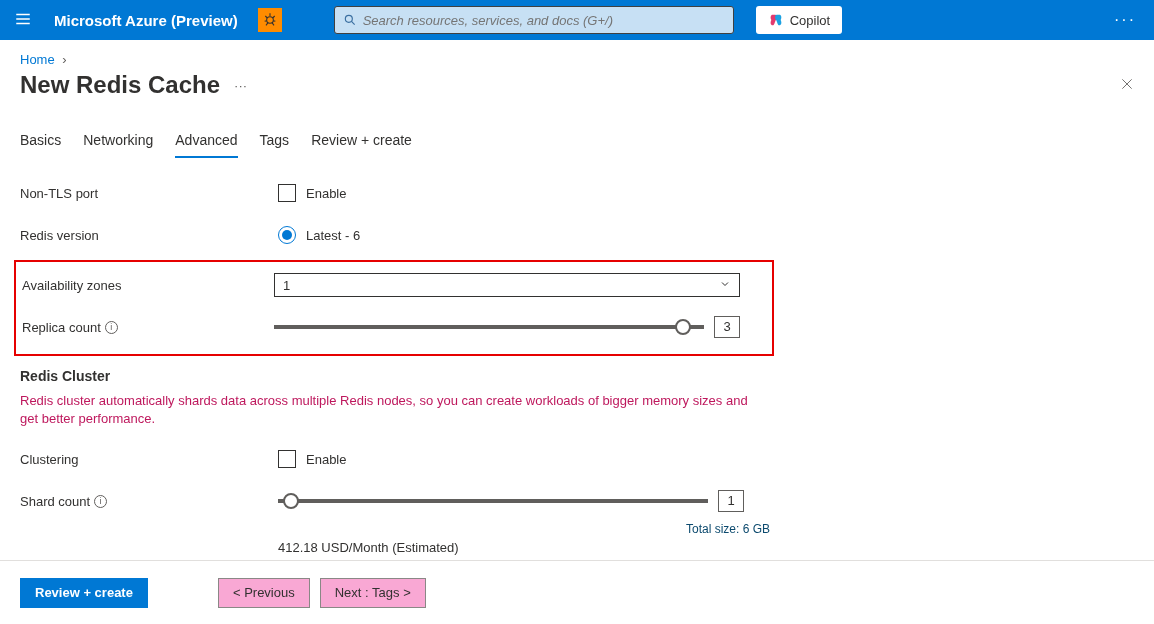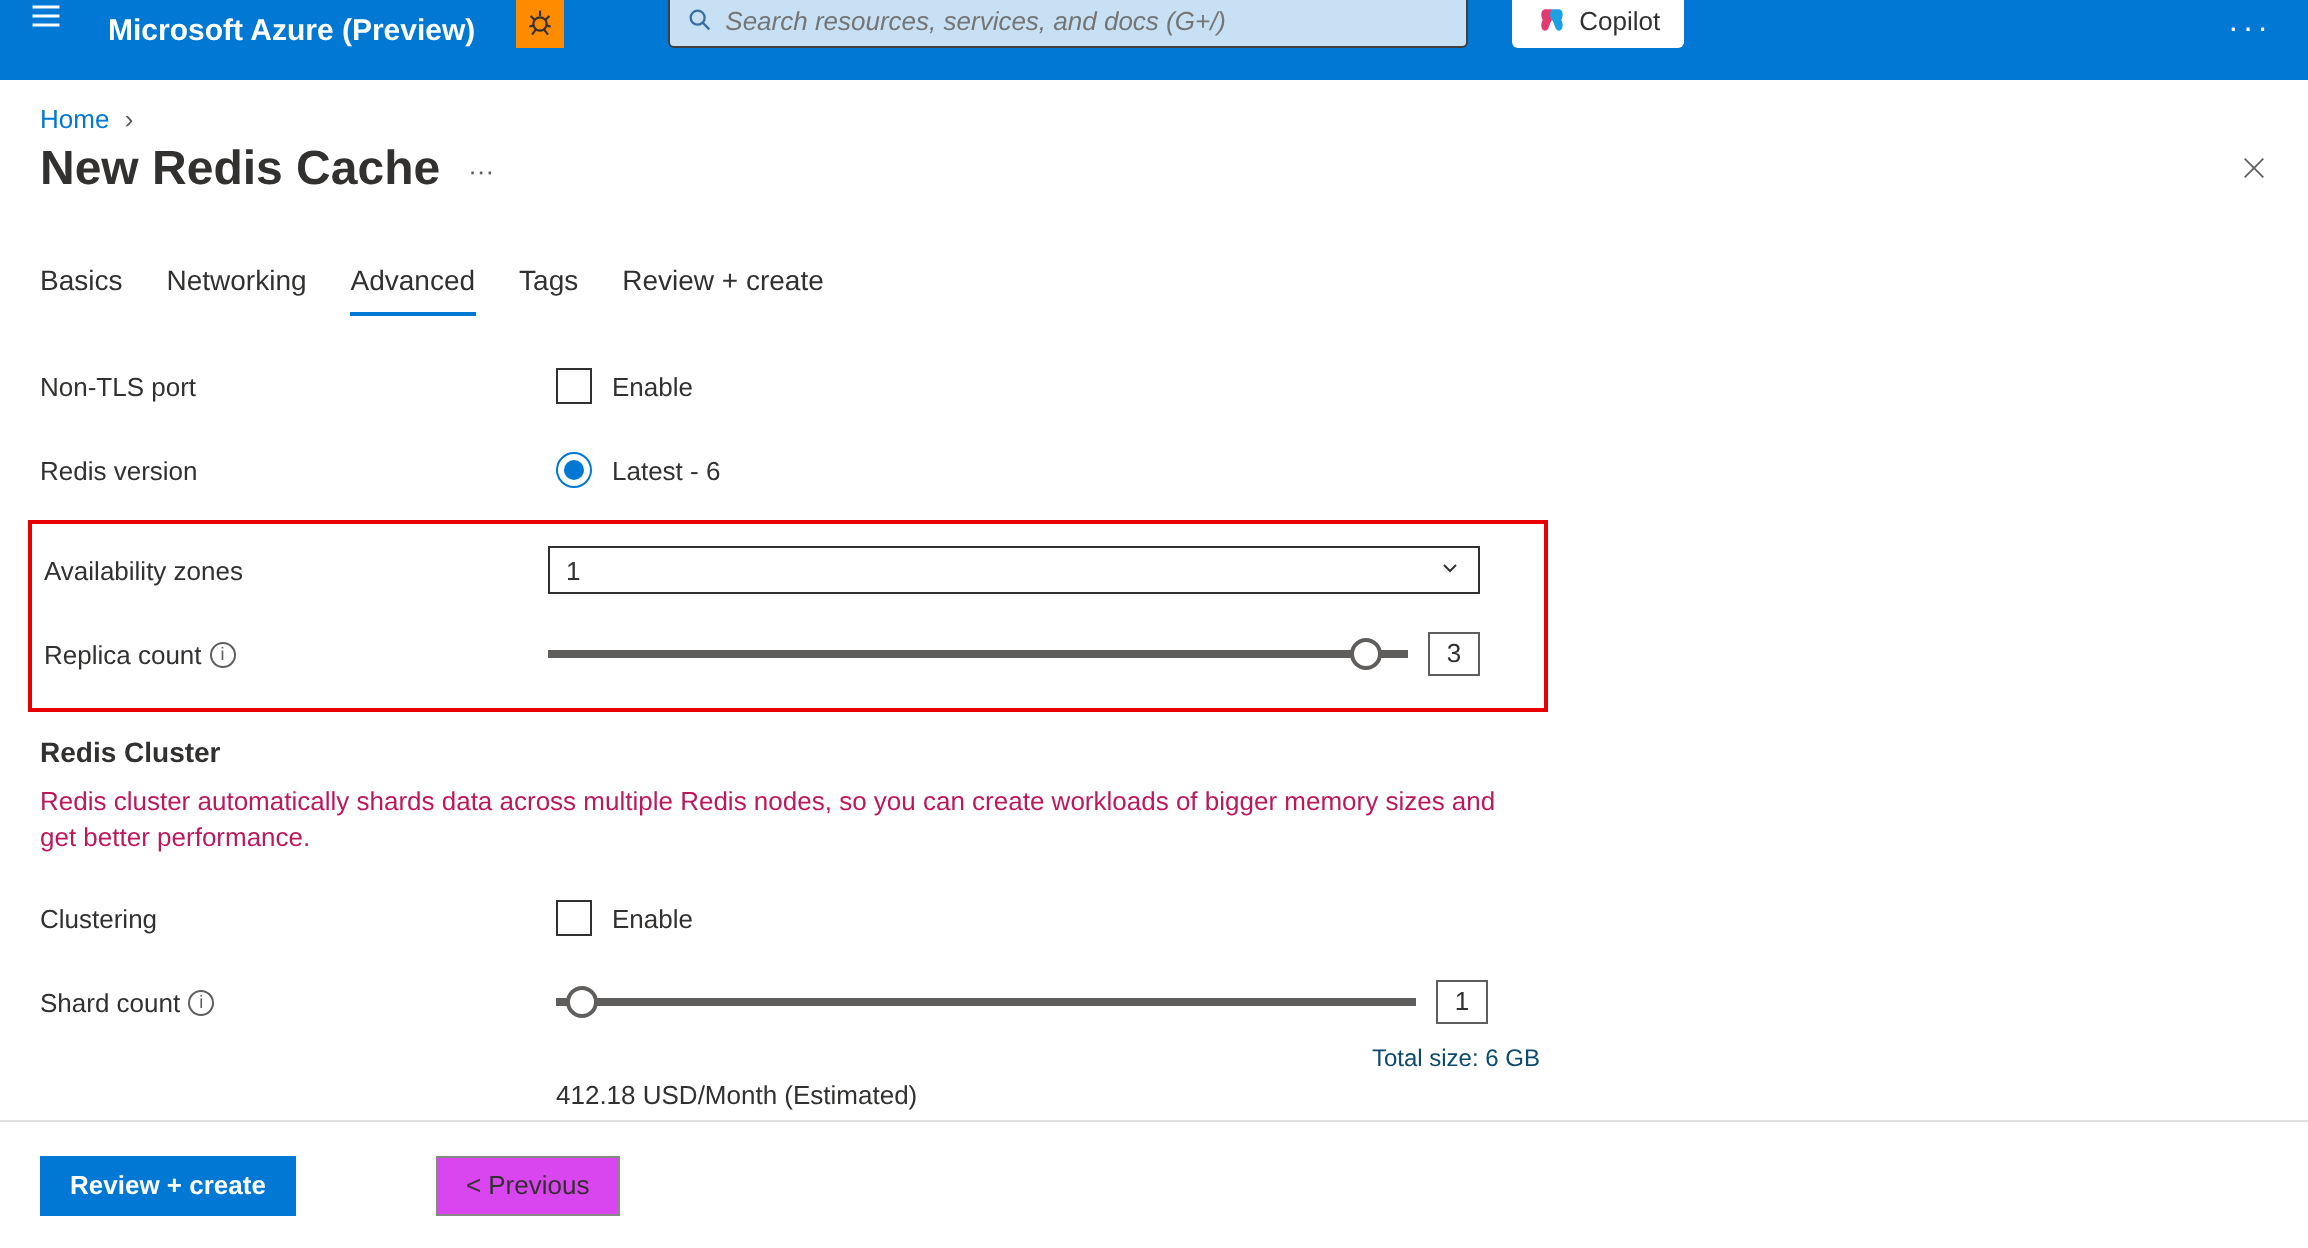--- a/index.html
+++ b/index.html
@@ -1,19 +1,19 @@
 <!DOCTYPE html>
 <html><head>
 <meta charset="utf-8">
 <style>
   * { box-sizing: border-box; margin: 0; padding: 0; font-family: "Segoe UI", Arial, sans-serif; }
   body { background: #fff; color: #323130; font-size: 13px; width: 1154px; height: 624px; overflow: hidden; position: relative; }
 
   
-  .top-bar { background: #0078d4; height: 40px; display: flex; align-items: flex-end; padding: 16px 10px; gap: 12px; }
+  .top-bar { background: #0078d4; height: 40px; display: flex; align-items: center; padding: 0 10px; gap: 12px; }
   .hamburger { color: #fff; cursor: pointer; padding: 4px; }
   .hamburger svg { width: 18px; height: 18px; }
   .brand { color: #fff; font-weight: 600; font-size: 15px; margin-left: 6px; white-space: nowrap; }
   .bug-badge { width: 24px; height: 24px; background: #ff8c00; display: flex; align-items: center; justify-content: center; margin-left: 8px; }
   .bug-badge svg { width: 16px; height: 16px; }
   .search-box { flex: 0 0 400px; margin-left: 40px; height: 28px; background: #c7e0f4; border-radius: 3px; border:1px solid #404040; display: flex; align-items: center; padding: 0 8px; color: #3b6fa0; }
   .search-box svg { width: 14px; height: 14px; margin-right: 6px; flex-shrink:0; }
   .search-box input { background: transparent; border: none; outline: none; flex: 1; font-size: 13px; color: #3b6fa0; font-style: italic; }
   .copilot-btn { margin-left: 10px; background: #fff; border-radius: 3px; height: 28px; padding: 0 12px; display: flex; align-items: center; gap: 6px; font-size: 13px; cursor: pointer; }
   .copilot-icon { width: 16px; height: 16px; display:flex; align-items:center; justify-content:center; }
@@ -76,21 +76,21 @@
   .section-title { font-weight: 600; font-size: 14px; margin: 12px 0 8px; }
   .section-desc { font-size: 13px; color: #be185d; max-width: 740px; margin-bottom: 16px; line-height: 1.4; }
 
   .total-size { font-size: 12px; color:#0c4a6e; text-align:right; width:100%; max-width:750px; margin-top:-6px; margin-bottom:4px; }
   .price { font-size:13px; color:#323130; margin-left:258px; margin-bottom:20px; }
 
   
   .footer { position: absolute; bottom: 0; left: 0; right: 0; height: 64px; border-top: 1px solid #e1dfdd; display: flex; align-items: center; padding: 0 20px; gap: 10px; background:#fff; }
   .btn { height: 30px; padding: 0 14px; font-size: 13px; cursor: pointer; display: flex; align-items: center; justify-content: center; }
   .btn-primary { background: #0078d4; color: #fff; border: 1px solid #0078d4; font-weight:600; }
-  .btn-secondary { background: #d946ef; color: #323130; border: 1px solid #8a8886; }
+  .btn-secondary { background: #f9a8d4; color: #323130; border: 1px solid #8a8886; }
 </style>
 </head>
 <body>
 
 <div class="top-bar">
   <span class="hamburger">
     <svg viewBox="0 0 24 24" fill="none" stroke="#fff" stroke-width="2">
         <line x1="3" y1="6" x2="21" y2="6"></line>
         <line x1="3" y1="12" x2="21" y2="12"></line>
         <line x1="3" y1="18" x2="21" y2="18"></line>
@@ -233,13 +233,14 @@
 
     <div class="price">412.18 USD/Month (Estimated)</div>
 
   </div>
 </div>
 
 <div class="footer">
   <div class="btn btn-primary">Review + create</div>
   <div style="width:50px"></div>
   <div class="btn btn-secondary">&lt; Previous</div>
+  <div class="btn btn-secondary">Next : Tags &gt;</div>
 </div>
 
 </body></html>

